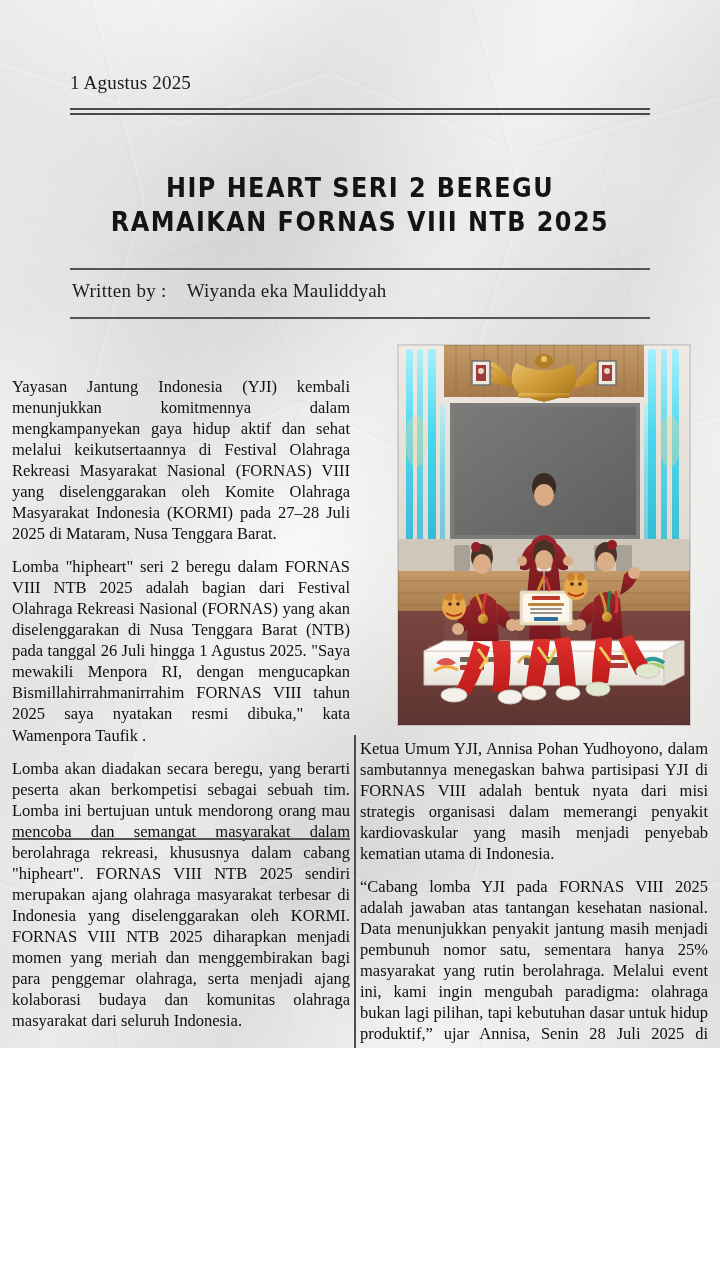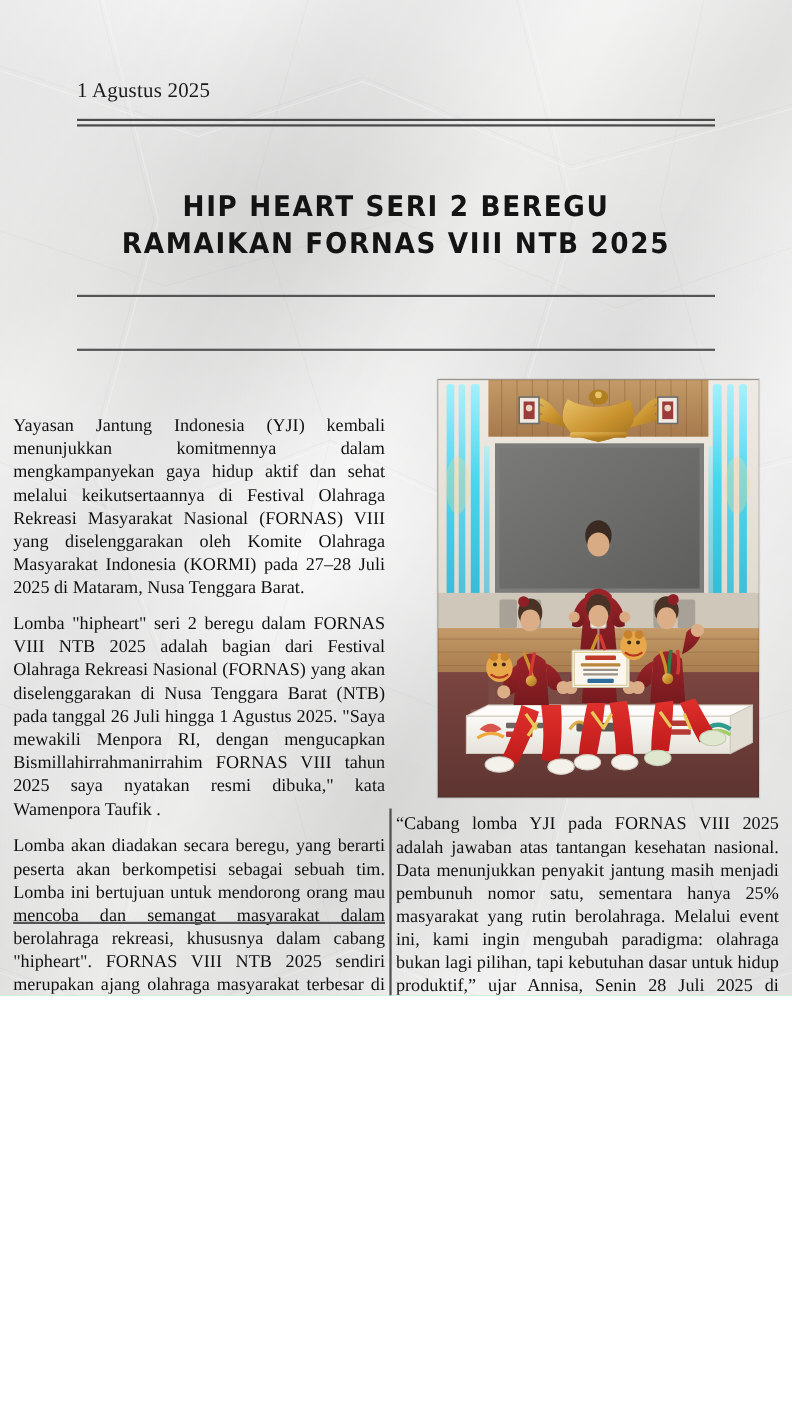--- a/index.html
+++ b/index.html
@@ -8,23 +8,23 @@
     padding: 0;
     background: #ffffff;
   }
   body {
     font-family: "Liberation Serif", serif;
   }
 
   .page {
     position: relative;
     width: 720px;
-    height: 905px;
+    height: 1048px;
     overflow: hidden;
-    background-color: #22c55e;
+    background-color: #eab308;
   }
 
   
   .paper-texture {
     position: absolute;
     inset: 0;
     background-color: #f4f4f3;
     background-image:
       linear-gradient(118deg, rgba(0,0,0,0.045) 0%, rgba(255,255,255,0) 18%, rgba(0,0,0,0.03) 33%, rgba(255,255,255,0) 47%, rgba(0,0,0,0.04) 61%, rgba(255,255,255,0) 76%, rgba(0,0,0,0.035) 100%),
       linear-gradient(-63deg, rgba(0,0,0,0.04) 0%, rgba(255,255,255,0) 21%, rgba(0,0,0,0.028) 39%, rgba(255,255,255,0) 55%, rgba(0,0,0,0.042) 72%, rgba(255,255,255,0) 90%),
@@ -202,20 +202,23 @@
   </svg>
 
   <div class="masthead-date">1 Agustus 2025</div>
 
   <div class="rule-double"></div>
 
   <h1 class="headline">HIP HEART SERI 2 BEREGU RAMAIKAN FORNAS VIII NTB 2025</h1>
 
   <div class="rule-thin rule-byline-top"></div>
 
+  <div class="byline">
+    <span class="byline-label">Written by :</span><span class="byline-name">Wiyanda eka Mauliddyah</span>
+  </div>
 
   <div class="rule-thin rule-byline-bot"></div>
 
   <div class="photo">
     <svg width="292" height="380" viewBox="0 0 292 380">
       <defs>
         <linearGradient id="woodG" x1="0" y1="0" x2="0" y2="1">
           <stop offset="0%" stop-color="#c49straight"></stop>
         </linearGradient>
         <linearGradient id="wood1" x1="0" y1="0" x2="0" y2="1">
@@ -485,16 +488,17 @@
     <p>Yayasan Jantung Indonesia (YJI) kembali menunjukkan komitmennya dalam mengkampanyekan gaya hidup aktif dan sehat melalui keikutsertaannya di Festival Olahraga Rekreasi Masyarakat Nasional (FORNAS) VIII yang diselenggarakan oleh Komite Olahraga Masyarakat Indonesia (KORMI) pada 27–28 Juli 2025 di Mataram, Nusa Tenggara Barat.</p>
     <p>Lomba "hipheart" seri 2 beregu dalam FORNAS VIII NTB 2025 adalah bagian dari Festival Olahraga Rekreasi Nasional (FORNAS) yang akan diselenggarakan di Nusa Tenggara Barat (NTB) pada tanggal 26 Juli hingga 1 Agustus 2025. "Saya mewakili Menpora RI, dengan mengucapkan Bismillahirrahmanirrahim FORNAS VIII tahun 2025 saya nyatakan resmi dibuka," kata Wamenpora Taufik .</p>
     <p>Lomba akan diadakan secara beregu, yang berarti peserta akan berkompetisi sebagai sebuah tim. Lomba ini bertujuan untuk mendorong orang mau mencoba dan semangat masyarakat dalam berolahraga rekreasi, khususnya dalam cabang "hipheart". FORNAS VIII NTB 2025 sendiri merupakan ajang olahraga masyarakat terbesar di Indonesia yang diselenggarakan oleh KORMI. FORNAS VIII NTB 2025 diharapkan menjadi momen yang meriah dan menggembirakan bagi para penggemar olahraga, serta menjadi ajang kolaborasi budaya dan komunitas olahraga masyarakat dari seluruh Indonesia.</p>
   </div>
 
   <div class="left-para-rule"></div>
 
   <div class="col-divider"></div>
 
   <div class="col col-right-lower">
+    <p>Ketua Umum YJI, Annisa Pohan Yudhoyono, dalam sambutannya menegaskan bahwa partisipasi YJI di FORNAS VIII adalah bentuk nyata dari misi strategis organisasi dalam memerangi penyakit kardiovaskular yang masih menjadi penyebab kematian utama di Indonesia.</p>
     <p>“Cabang lomba YJI pada FORNAS VIII 2025 adalah jawaban atas tantangan kesehatan nasional. Data menunjukkan penyakit jantung masih menjadi pembunuh nomor satu, sementara hanya 25% masyarakat yang rutin berolahraga. Melalui event ini, kami ingin mengubah paradigma: olahraga bukan lagi pilihan, tapi kebutuhan dasar untuk hidup produktif,” ujar Annisa, Senin 28 Juli 2025 di Mataram.</p>
   </div>
 
 </div>
 
 </body></html>

